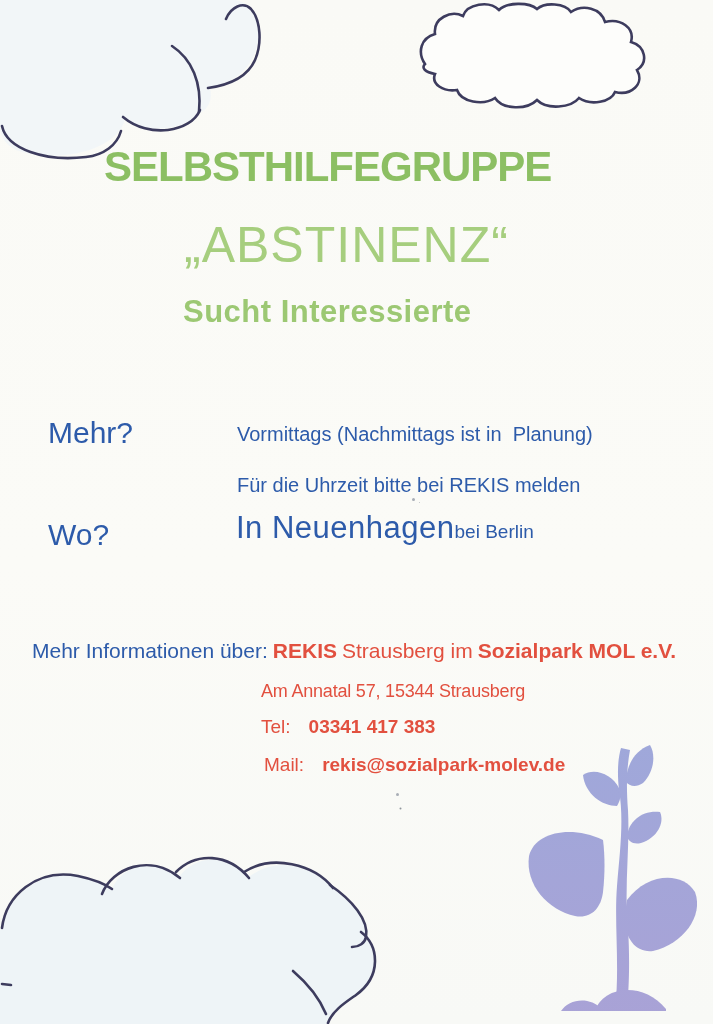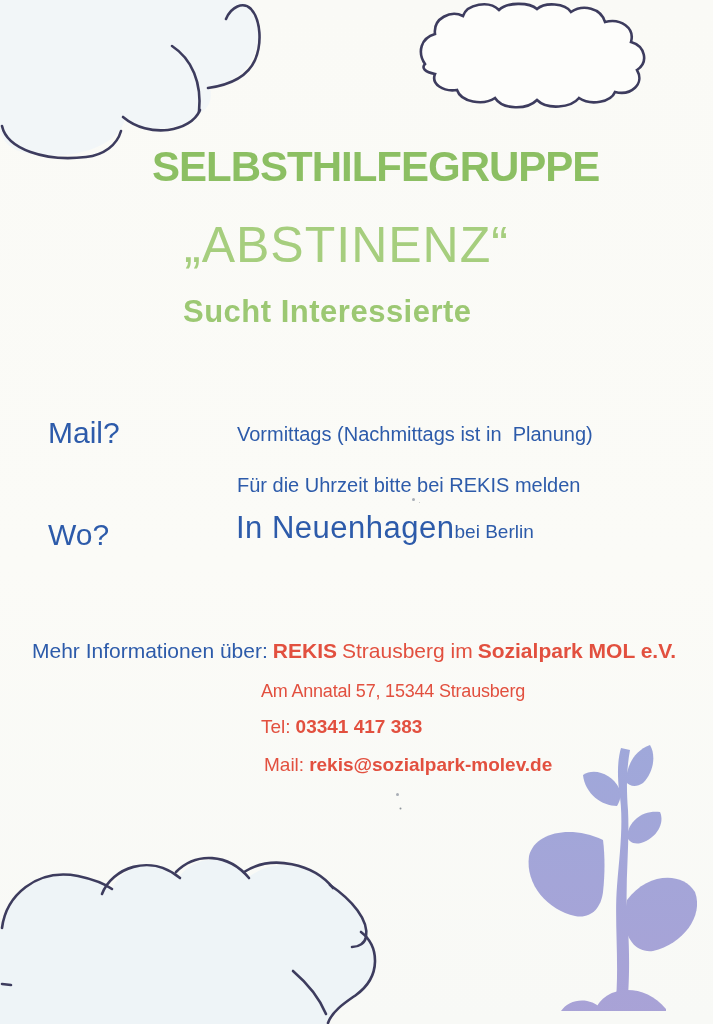--- a/index.html
+++ b/index.html
@@ -7,34 +7,34 @@
     --text-blue:#2d5baa; --text-red:#e2503f; --cloud-outline:#3d3c5e; --cloud-fill:#f2f6f8;
     --plant-top:#9fa8da; --plant-bottom:#a9a2d6;
   }
   html,body{margin:0;padding:0;}
   body{font-family:"Liberation Sans","DejaVu Sans",sans-serif;background:#888;}
   .page{
     position:relative; width:713px; height:1024px; margin:0 auto; overflow:hidden;
     background:linear-gradient(180deg,#fafaf6 0%, var(--paper,#fbfbf7) 55%, #f8f9f6 100%);
   }
   .abs{position:absolute; white-space:nowrap;}
-  .t1{font-size:42px; font-weight:700; letter-spacing:-1px; color:var(--title-green,#8cbf63);margin-left:48px;}
+  .t1{font-size:42px; font-weight:700; letter-spacing:-1px; color:var(--title-green,#8cbf63);}
   .t2{font-size:50px; font-weight:400; letter-spacing:1px; color:var(--subtitle-green,#a6ce7e);}
   .t3{font-size:31px; font-weight:700; letter-spacing:.5px; color:var(--light-green,#9cc873);}
   .blue{color:var(--text-blue,#2d5baa);}
   .q{font-size:30px;}
   .body-line{font-size:20px; white-space:pre;text-align:center;}
   .where-row{display:flex; align-items:baseline; }
   .where-main{font-size:31px; letter-spacing:.5px;}
   .where-suffix{font-size:19px;}
   .info-row{display:flex; align-items:baseline; gap:5px; font-size:21px;}
   .red{color:var(--text-red,#e2503f);}
   .b{font-weight:700;}
   .addr{font-size:18px; letter-spacing:-0.2px;}
-  .tm-row{display:flex; align-items:baseline; gap:5px; font-size:19px;}
+  .tm-row{display:flex; align-items:baseline; gap:18px; font-size:19px;}
   svg{position:absolute; display:block;}
   .speck{position:absolute; width:3px; height:3px; border-radius:50%; background:#a9aeb6;}
   .speck.s1{box-shadow:6px 3px 0 -1px #b9bdc3;}
   .speck.s2{box-shadow:3px 14px 0 -0.5px #8f949c;}
 </style>
 </head>
 <body>
 
 <div class="page">
 
@@ -53,21 +53,21 @@
     <path d="M20,64 C12,52 16,38 30,34 C28,18 46,10 58,16 C62,4 84,0 94,10 C102,2 124,2 132,9
              C140,2 160,3 166,12 C178,4 196,8 200,22 C216,18 230,28 226,42 C240,46 244,62 232,70
              C240,84 226,96 210,92 C206,102 186,106 174,98 C166,108 142,110 132,100
              C122,110 98,110 90,98 C78,106 56,102 52,90 C38,92 26,84 30,74 C20,72 16,68 20,64 Z" fill="#fdfdfb" stroke="var(--cloud-outline,#3d3c5e)" stroke-width="2.6" stroke-linecap="round"></path>
   </svg>
 
   <div class="abs t1" style="left:104px;top:143px">SELBSTHILFEGRUPPE</div>
   <div class="abs t2" style="left:184px;top:216px">„ABSTINENZ“</div>
   <div class="abs t3" style="left:183px;top:294px">Sucht Interessierte</div>
 
-  <div class="abs blue q" style="left:48px;top:416px">Mail?</div>
+  <div class="abs blue q" style="left:48px;top:416px">Mehr?</div>
   <div class="abs blue body-line" style="left:237px;top:423px">Vormittags (Nachmittags ist in  Planung)</div>
   <div class="abs blue body-line" style="left:237px;top:474px">Für die Uhrzeit bitte bei REKIS melden</div>
   <div class="abs blue q" style="left:48px;top:518px">Wo?</div>
   <div class="abs blue where-row" style="left:236px;top:510px">
     <span class="where-main">In Neuenhagen</span>
     <span class="where-suffix">bei Berlin</span>
   </div>
 
   <div class="speck s1" style="left:412px;top:498px"></div>
   <div class="speck s2" style="left:396px;top:793px"></div>

